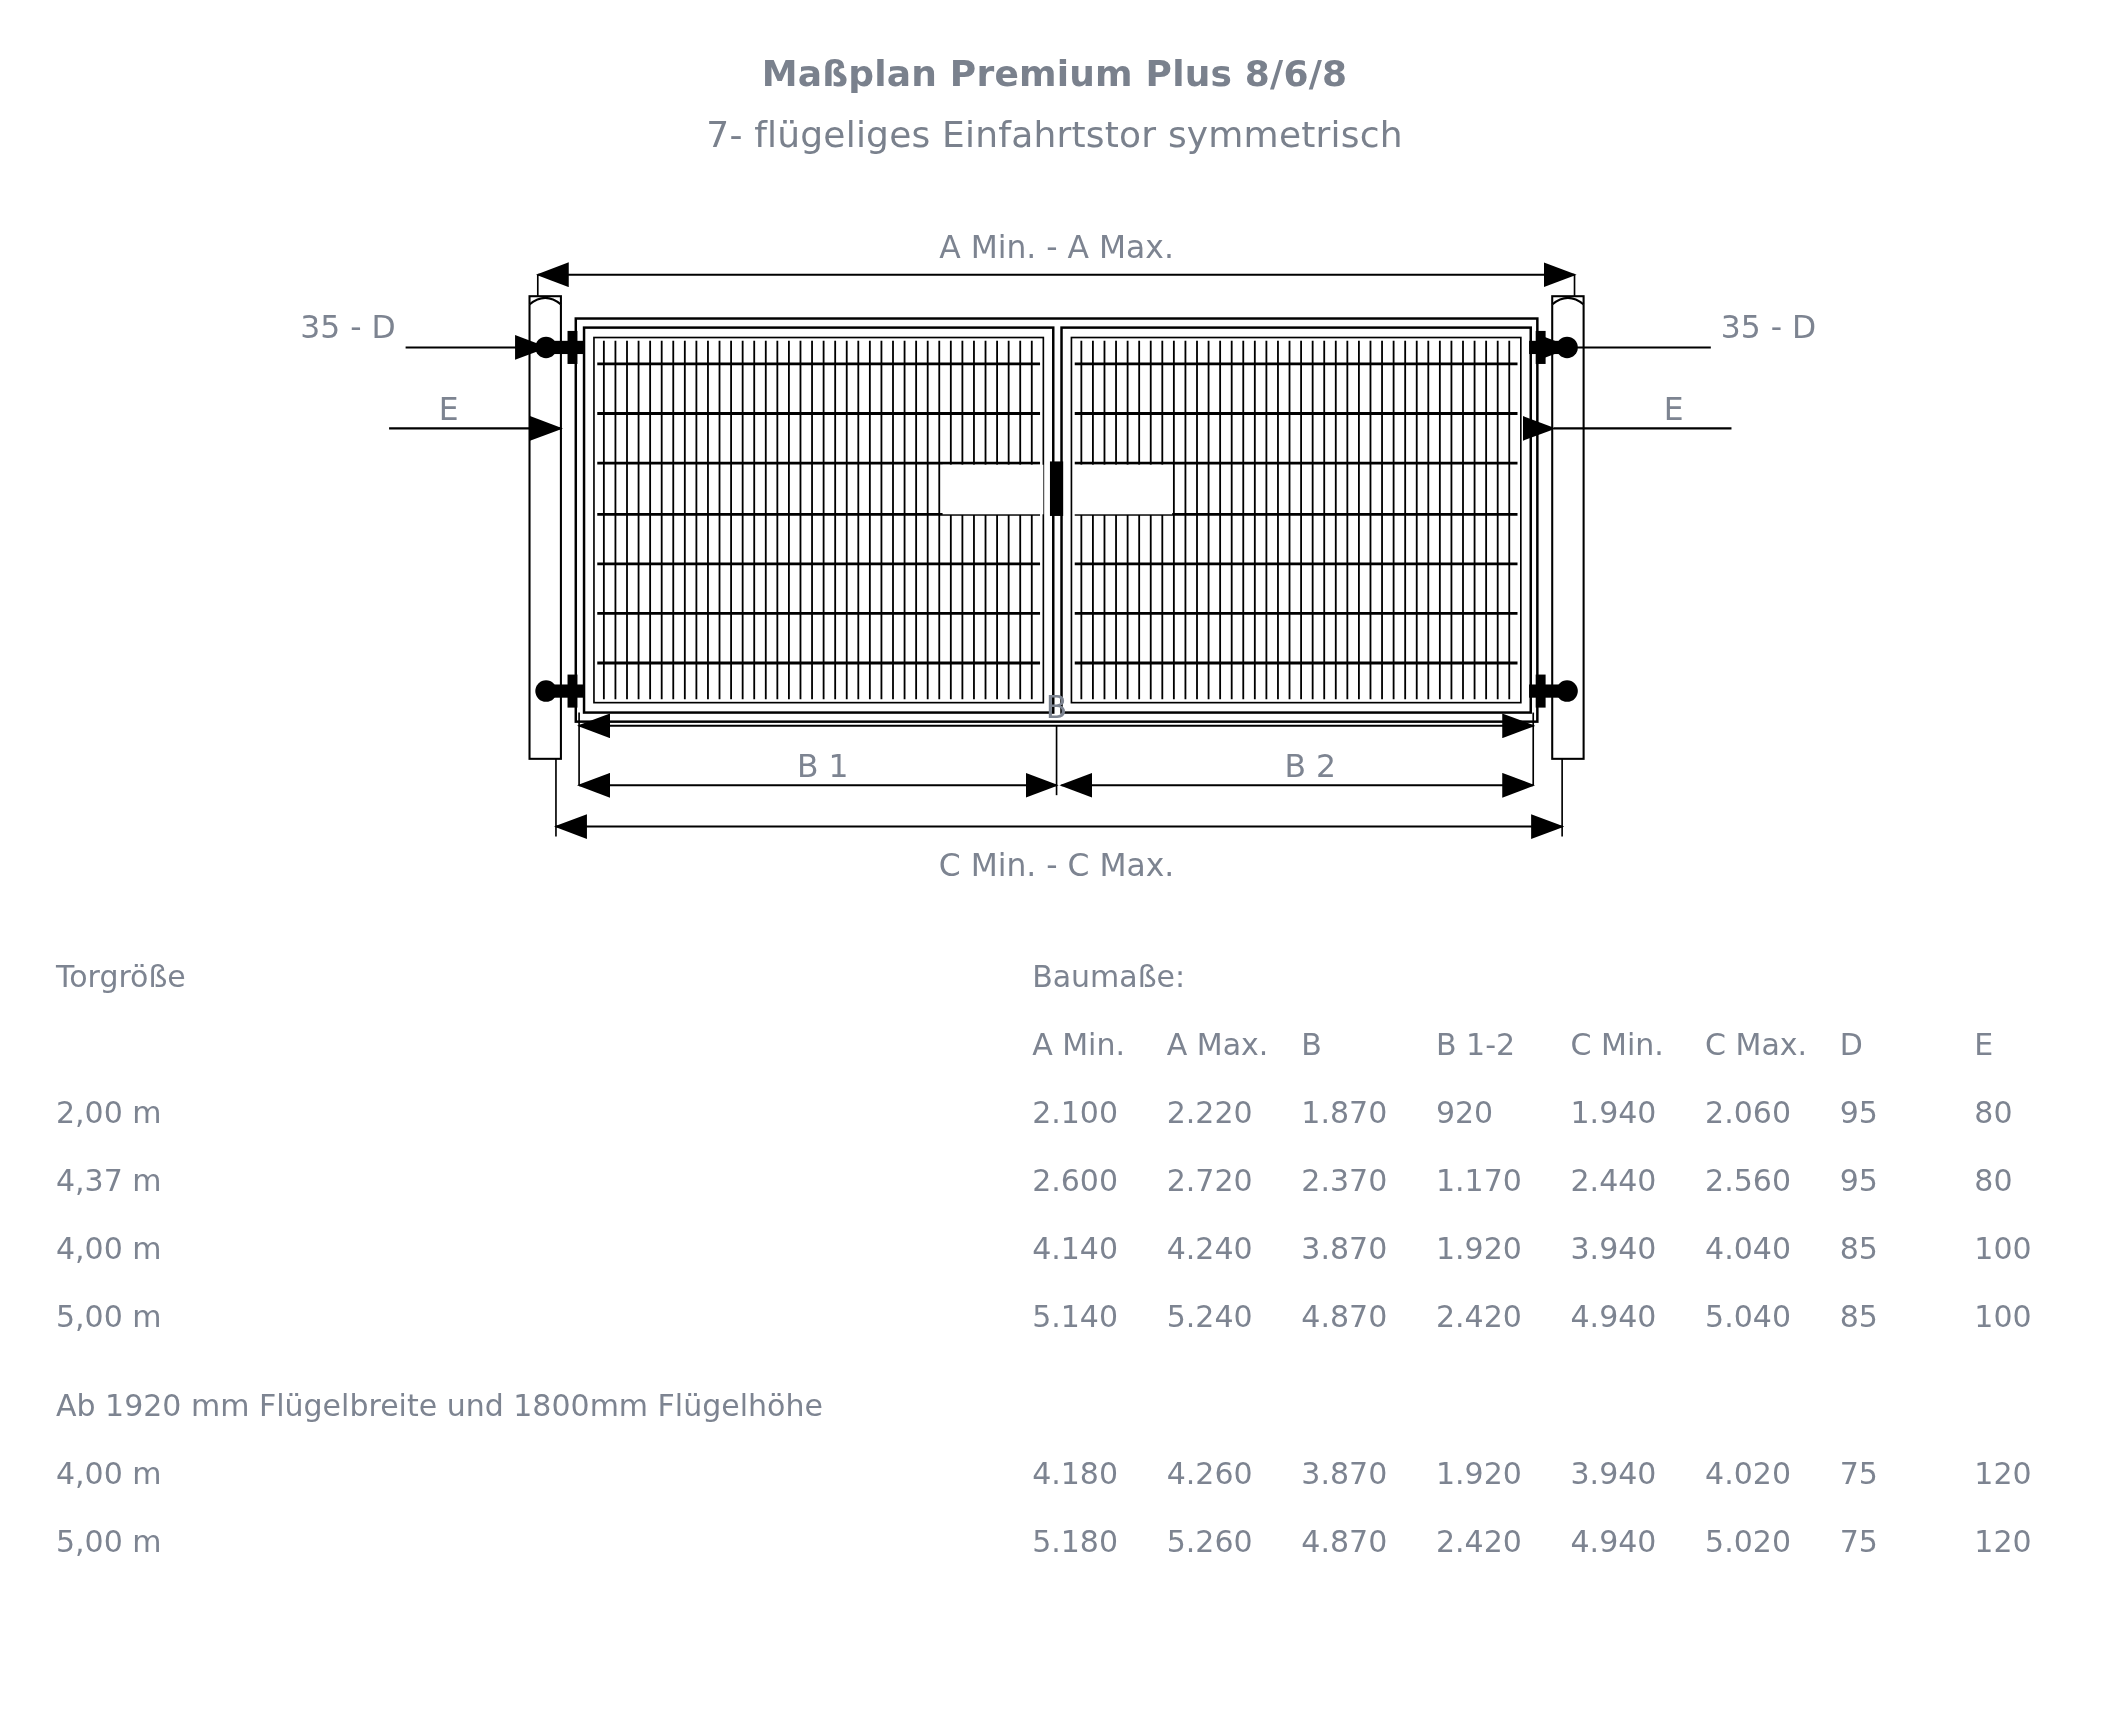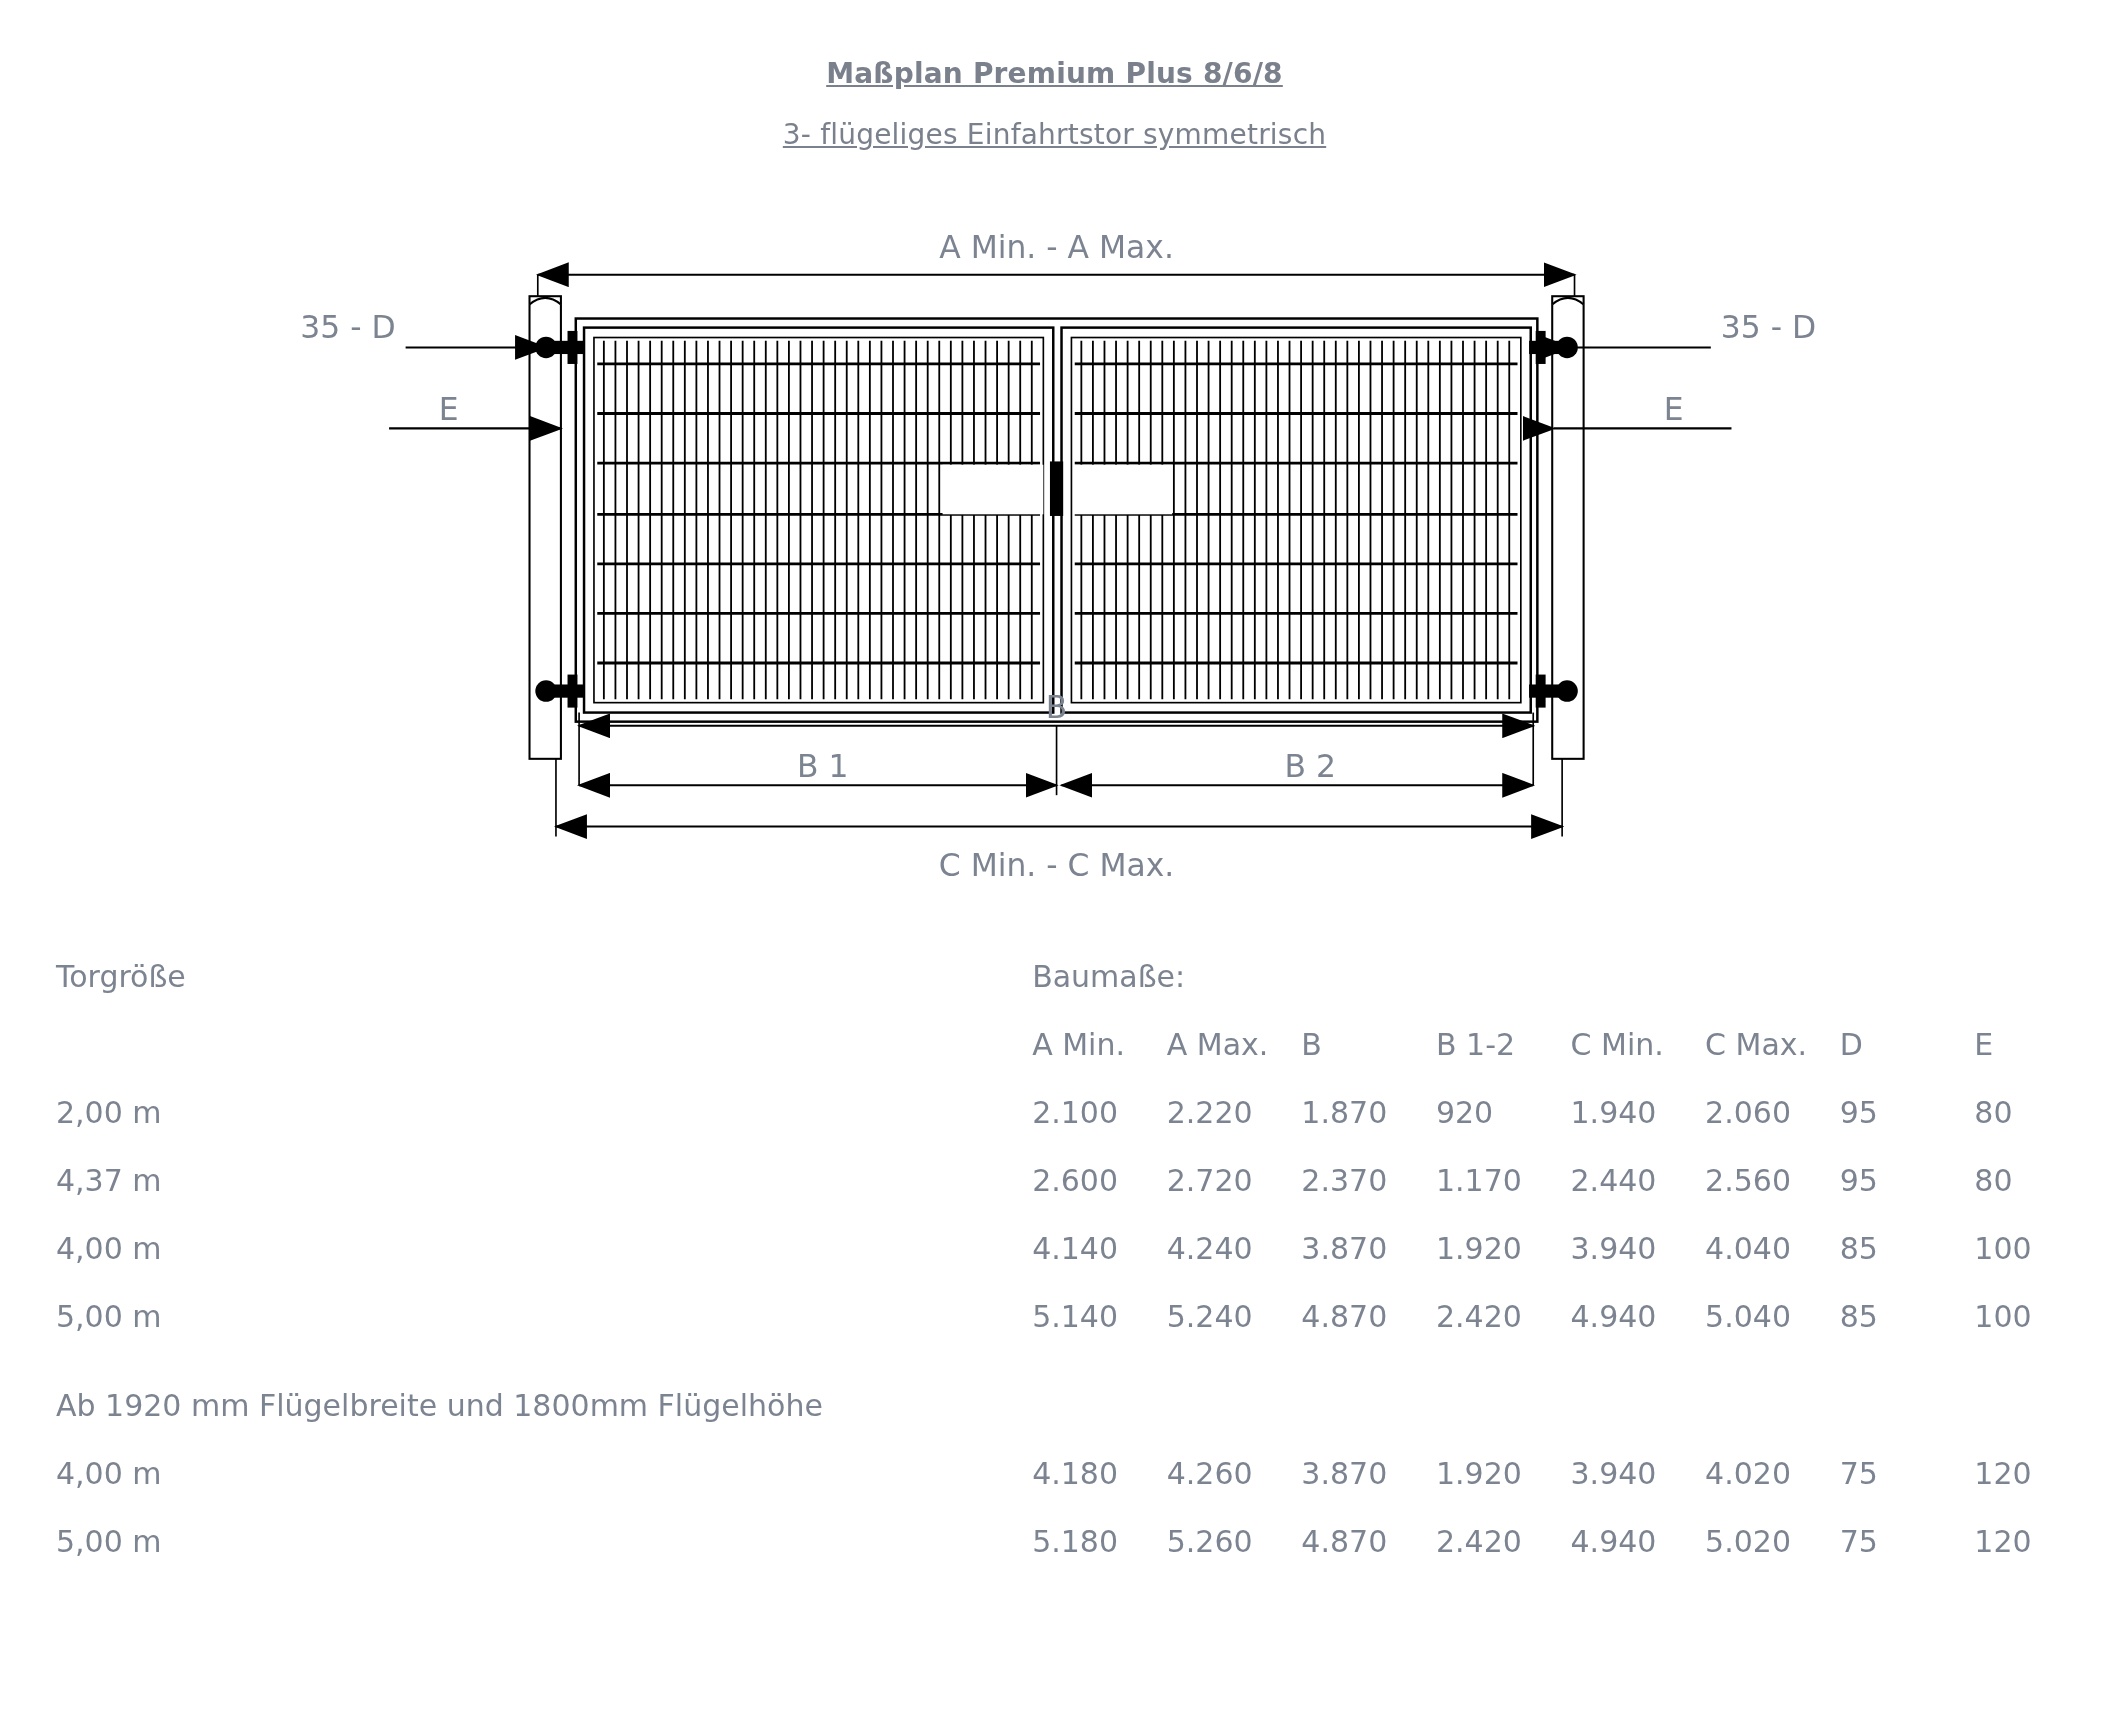--- a/index.html
+++ b/index.html
@@ -23,25 +23,24 @@
 
   
   .title-block {
     position: absolute;
     top: 43px;
     left: 0;
     width: 2109px;
     text-align: center;
   }
   .title-line {
-    font-size: 28px;
+    font-size: 36px;
     line-height: 61px;
     color: #7a818d;
     letter-spacing: 0.2px;
-    text-decoration: underline;
   }
   .title-line.bold {
     font-weight: bold;
   }
 
   
   .drawing {
     position: absolute;
     left: 0;
     top: 207px;
@@ -90,21 +89,21 @@
 
   .cell-size { color: #7d8491; }
 </style>
 </head>
 <body>
 
 <div class="page">
 
   <div class="title-block">
     <div class="title-line bold">Maßplan Premium Plus 8/6/8</div>
-    <div class="title-line">3- flügeliges Einfahrtstor symmetrisch</div>
+    <div class="title-line">7- flügeliges Einfahrtstor symmetrisch</div>
   </div>
 
   <div class="drawing">
     <svg width="2109" height="760" viewBox="0 0 2551 920" xmlns="http://www.w3.org/2000/svg">
       <defs>
         <marker id="arrR" markerWidth="16" markerHeight="12" refX="15" refY="6" orient="auto">
           <path d="M0,0 L16,6 L0,12 z" fill="#000"></path>
         </marker>
         <marker id="arrL" markerWidth="16" markerHeight="12" refX="1" refY="6" orient="auto">
           <path d="M16,0 L0,6 L16,12 z" fill="#000"></path>

